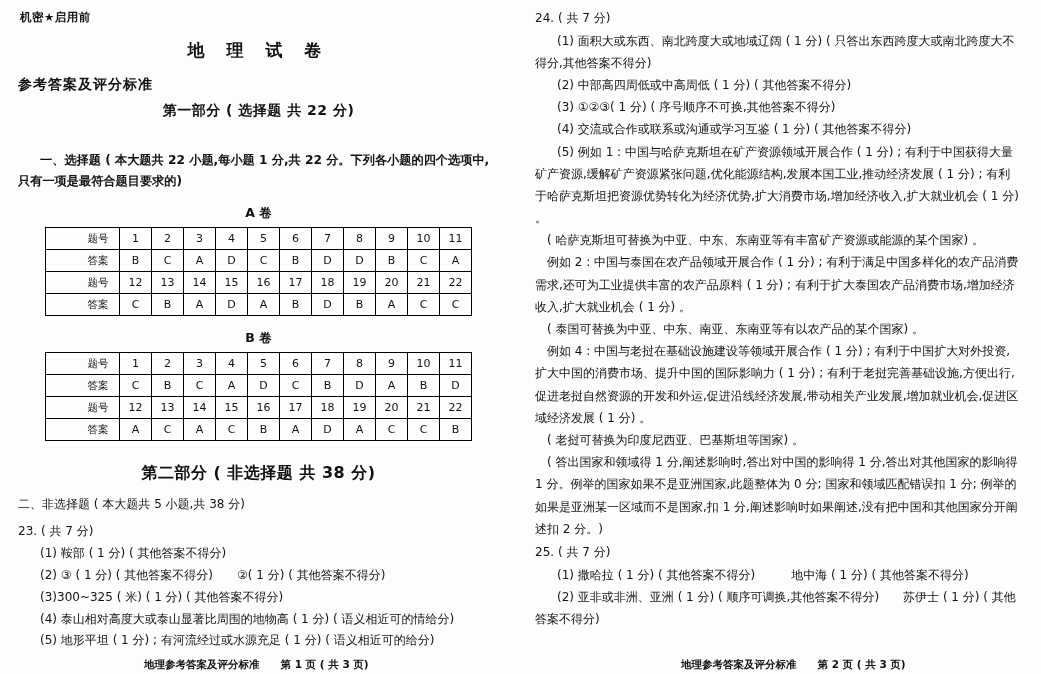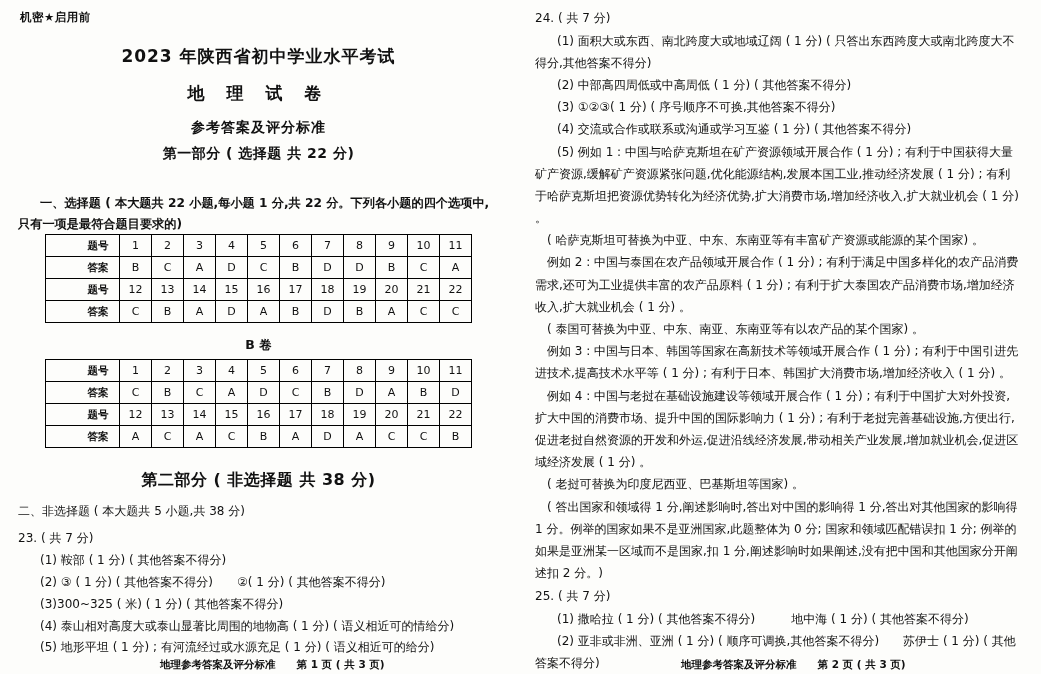--- a/index.html
+++ b/index.html
@@ -43,21 +43,20 @@
     margin-top:20px;
   }
   .doc-sub{
     text-align:center;
     font-weight:bold;
     font-size:17px;
     letter-spacing:8px;
     margin-top:14px;
   }
   .doc-sub2{
-    text-align:center;
     font-weight:bold;
     font-size:14px;
     letter-spacing:1px;
     margin-top:14px;
   }
   .part-head{
     text-align:center;
     font-weight:bold;
     font-size:14px;
     letter-spacing:0.5px;
@@ -84,21 +83,21 @@
   table.ans td{
     border:1px solid #000;
     width:29px;
     height:19px;
     text-align:center;
     vertical-align:middle;
     font-family:"DejaVu Sans","Liberation Sans",sans-serif;
   }
   table.ans td.hd{
     width:40px;
-    font-weight:bold;
+    font-weight:normal;
     font-size:10.5px;
     letter-spacing:0;
     padding-left:32px;
   }
   .part-head2{
     text-align:center;
     font-weight:bold;
     font-size:16px;
     margin-top:22px;
     letter-spacing:0.5px;
@@ -126,46 +125,46 @@
   .item-r.hang{
     text-indent:12px;
   }
   .footer{
     position:absolute;
     bottom:2px;
     font-size:10.5px;
     font-weight:bold;
     white-space:nowrap;
   }
-  .footer-left{ left:160px; }
+  .footer-left{ left:144px; }
   .footer-right{ left:160px; }
   .rnum{
     font-size:12px;
     line-height:1.8;
     margin-top:2px;
   }
   .rnum.first{ margin-top:0; }
 </style>
 </head>
 <body>
 
 <div class="page">
 
   <div class="col col-left">
 
     <div class="classified">机密★启用前</div>
 
-    <div class="doc-title">2023 年陕西省初中学业水平考试</div>
     <div class="doc-sub">地 理 试 卷</div>
     <div class="doc-sub2">参考答案及评分标准</div>
 
     <div class="part-head">第一部分 ( 选择题   共 22 分)</div>
 
     <div class="section-head">一、选择题 ( 本大题共 22 小题,每小题 1 分,共 22 分。下列各小题的四个选项中,只有一项是最符合题目要求的)</div>
 
+    <div class="vol-label">A 卷</div>
 
     <table class="ans">
       <tbody>
           <tr>
         <td class="hd">题号</td>
         <td>1</td>
         <td>2</td>
         <td>3</td>
         <td>4</td>
         <td>5</td>
@@ -302,21 +301,20 @@
 
     <div class="rnum first">24. ( 共 7 分)</div>
     <div class="item-r">(1) 面积大或东西、南北跨度大或地域辽阔 ( 1 分) ( 只答出东西跨度大或南北跨度大不得分,其他答案不得分)</div>
     <div class="item-r">(2) 中部高四周低或中高周低 ( 1 分) ( 其他答案不得分)</div>
     <div class="item-r">(3) ①②③( 1 分) ( 序号顺序不可换,其他答案不得分)</div>
     <div class="item-r">(4) 交流或合作或联系或沟通或学习互鉴 ( 1 分) ( 其他答案不得分)</div>
     <div class="item-r">(5) 例如 1 : 中国与哈萨克斯坦在矿产资源领域开展合作 ( 1 分) ; 有利于中国获得大量矿产资源,缓解矿产资源紧张问题,优化能源结构,发展本国工业,推动经济发展 ( 1 分) ; 有利于哈萨克斯坦把资源优势转化为经济优势,扩大消费市场,增加经济收入,扩大就业机会 ( 1 分) 。</div>
     <div class="item-r hang">( 哈萨克斯坦可替换为中亚、中东、东南亚等有丰富矿产资源或能源的某个国家) 。</div>
     <div class="item-r hang">例如 2 : 中国与泰国在农产品领域开展合作 ( 1 分) ; 有利于满足中国多样化的农产品消费需求,还可为工业提供丰富的农产品原料 ( 1 分) ; 有利于扩大泰国农产品消费市场,增加经济收入,扩大就业机会 ( 1 分) 。</div>
     <div class="item-r hang">( 泰国可替换为中亚、中东、南亚、东南亚等有以农产品的某个国家) 。</div>
-    <div class="item-r hang">例如 3 : 中国与日本、韩国等国家在高新技术等领域开展合作 ( 1 分) ; 有利于中国引进先进技术,提高技术水平等 ( 1 分) ; 有利于日本、韩国扩大消费市场,增加经济收入 ( 1 分) 。</div>
     <div class="item-r hang">例如 4 : 中国与老挝在基础设施建设等领域开展合作 ( 1 分) ; 有利于中国扩大对外投资,扩大中国的消费市场、提升中国的国际影响力 ( 1 分) ; 有利于老挝完善基础设施,方便出行,促进老挝自然资源的开发和外运,促进沿线经济发展,带动相关产业发展,增加就业机会,促进区域经济发展 ( 1 分) 。</div>
     <div class="item-r hang">( 老挝可替换为印度尼西亚、巴基斯坦等国家) 。</div>
     <div class="item-r hang">( 答出国家和领域得 1 分,阐述影响时,答出对中国的影响得 1 分,答出对其他国家的影响得 1 分。例举的国家如果不是亚洲国家,此题整体为 0 分; 国家和领域匹配错误扣 1 分; 例举的如果是亚洲某一区域而不是国家,扣 1 分,阐述影响时如果阐述,没有把中国和其他国家分开阐述扣 2 分。)</div>
 
     <div class="rnum">25. ( 共 7 分)</div>
     <div class="item-r">(1) 撒哈拉 ( 1 分) ( 其他答案不得分)　　　地中海 ( 1 分) ( 其他答案不得分)</div>
     <div class="item-r">(2) 亚非或非洲、亚洲 ( 1 分) ( 顺序可调换,其他答案不得分)　　苏伊士 ( 1 分) ( 其他答案不得分)</div>
 
     <div class="footer footer-right">地理参考答案及评分标准　　第 2 页 ( 共 3 页)</div>
   </div>

